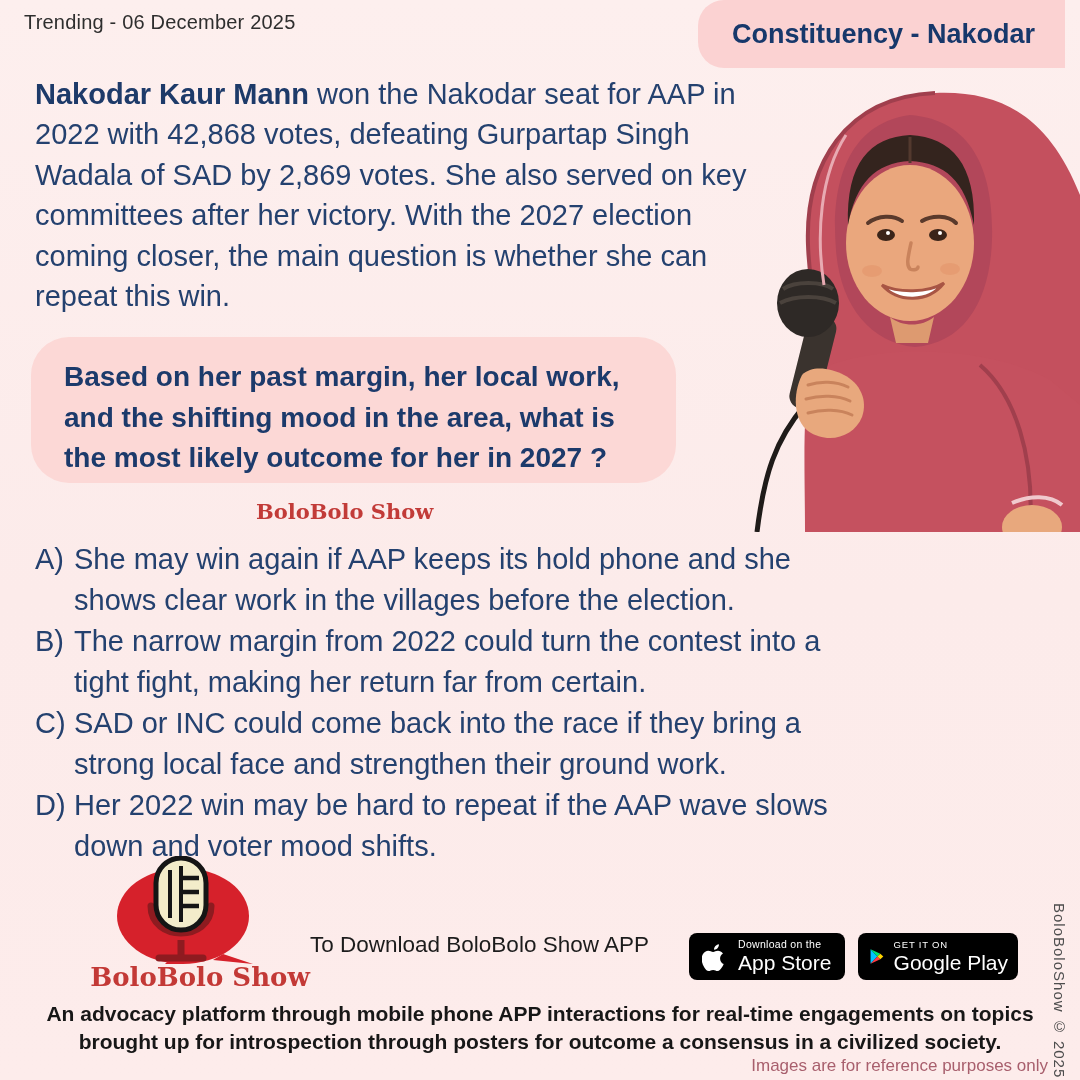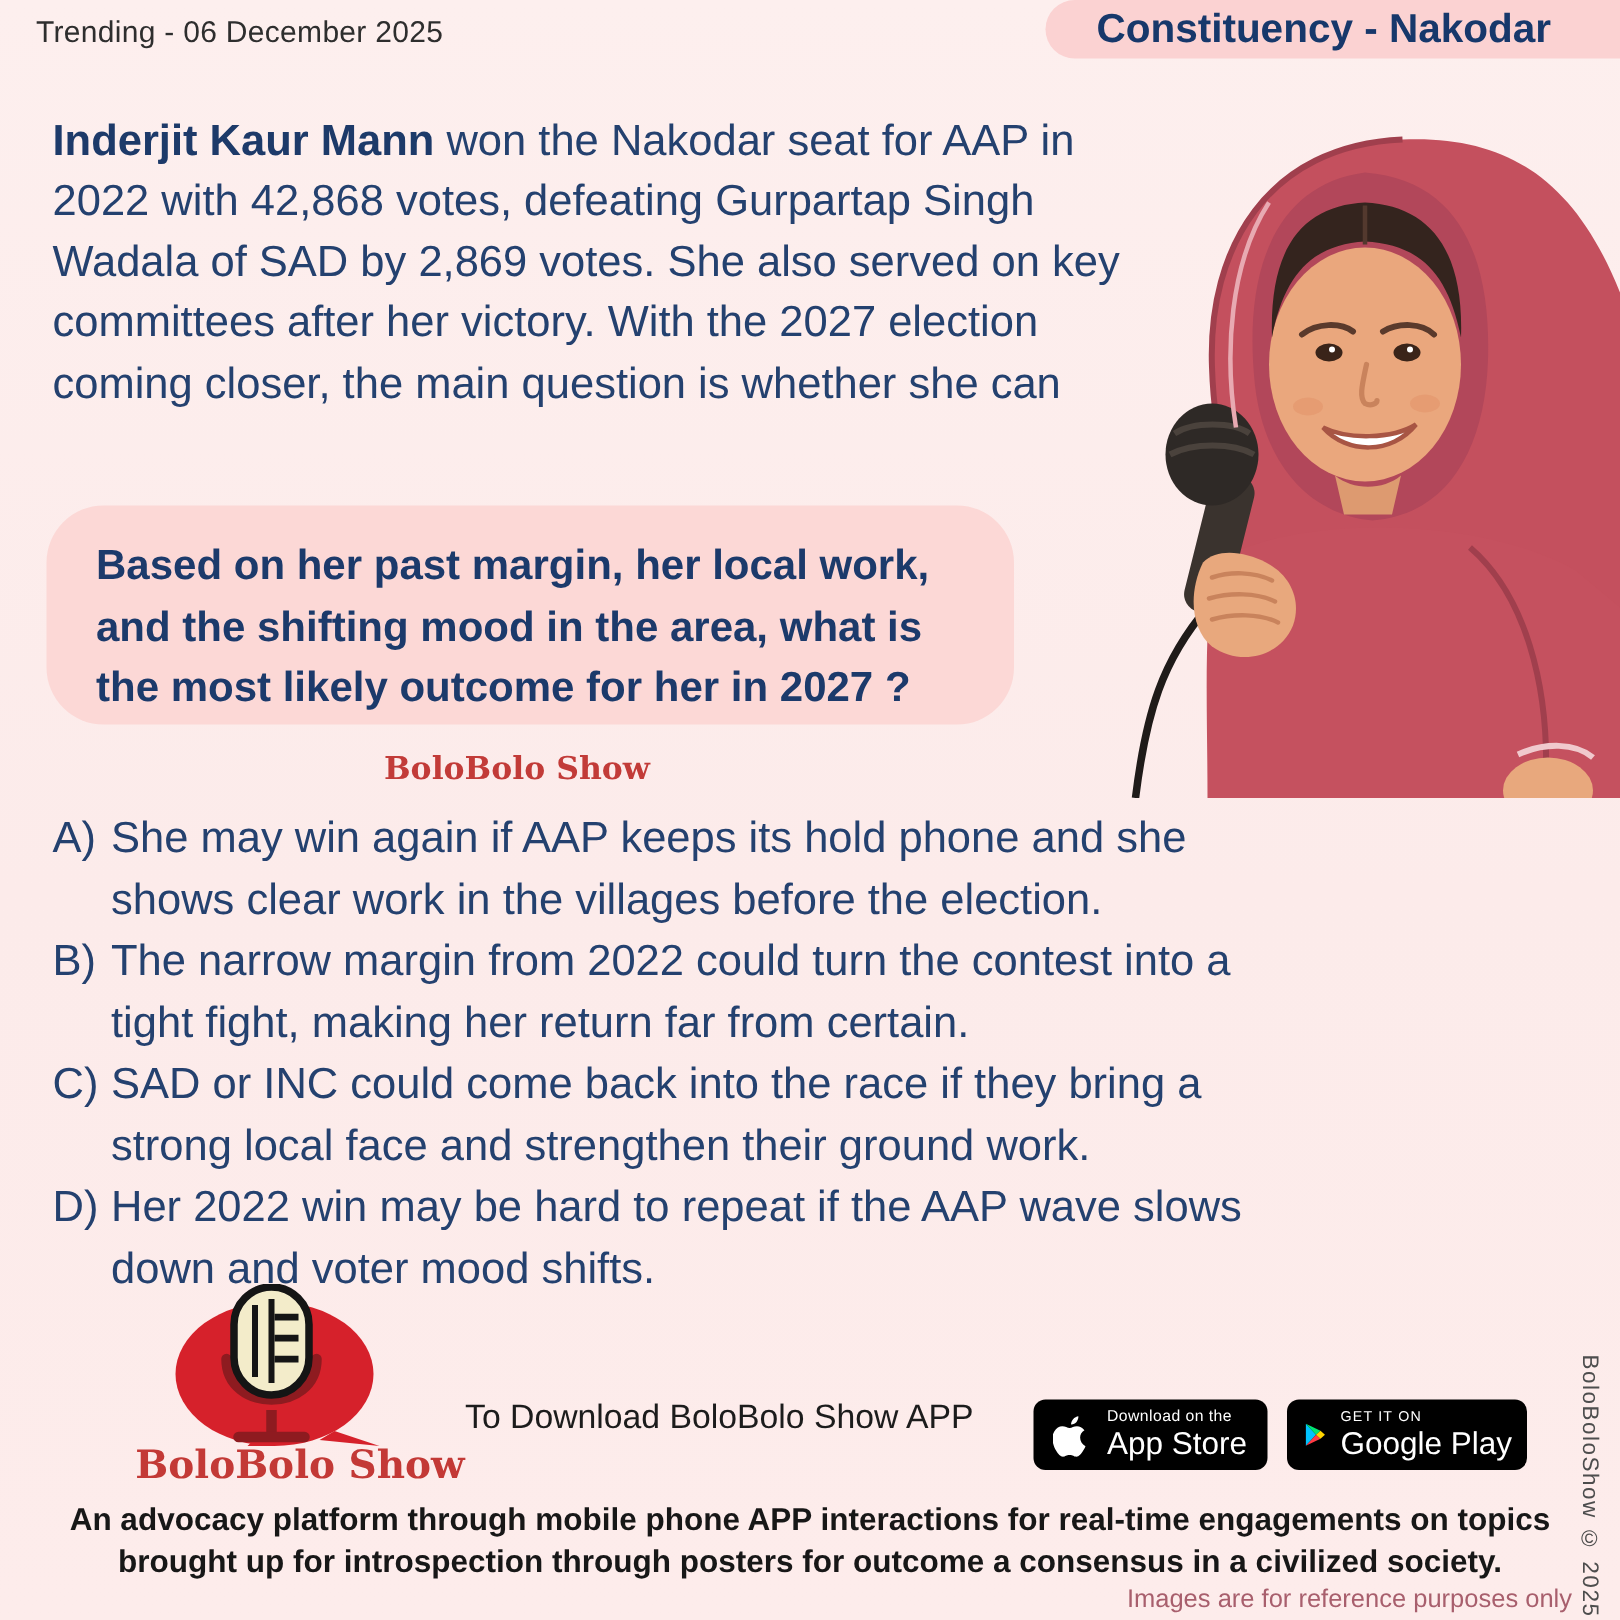--- a/index.html
+++ b/index.html
@@ -4,22 +4,22 @@
 <style>
   html,body{margin:0;padding:0;}
   .canvas{
     position:relative;width:1080px;height:1080px;overflow:hidden;
     background:linear-gradient(180deg,#fdefee 0%,#fcebea 55%,#fdeceb 100%);
     font-family:"Liberation Sans",sans-serif;
   }
   
   .trending{position:absolute;left:24px;top:11px;font-size:20px;color:#2e2e2e;letter-spacing:.2px;}
   .constituency-pill{
-    position:absolute;right:0;top:0;height:39px;display:flex;align-items:center;
-    padding:0 46px 0 34px;background:#fbd2d2;border-radius:26px 0 0 26px;
+    position:absolute;right:15px;top:0;height:68px;display:flex;align-items:center;
+    padding:0 30px 0 34px;background:#fbd2d2;border-radius:26px 0 0 26px;
   }
   .constituency-pill span{font-size:27px;font-weight:700;color:#17386b;}
   
   .intro{position:absolute;left:35px;top:74px;width:770px;font-size:29px;line-height:40.4px;color:#24416f;}
   .intro strong{color:#1d3a69;font-weight:700;}
   .intro .iline{display:block;}
   
   .illustration{position:absolute;left:750px;top:75px;width:330px;height:457px;}
   
   .question-box{
@@ -58,25 +58,26 @@
 <body>
 
 <div class="canvas">
 
   <div class="trending">Trending - 06 December 2025</div>
   <div class="constituency-pill">
     <span>Constituency - Nakodar</span>
   </div>
 
   <div class="intro">
-    <span class="iline"><strong>Inderjit Kaur Mann</strong><span> won the Nakodar seat for AAP in</span></span>
+    <span class="iline"><strong>Nakodar Kaur Mann</strong><span> won the Nakodar seat for AAP in</span></span>
     <span class="iline">2022 with 42,868 votes, defeating Gurpartap Singh</span>
     <span class="iline">Wadala of SAD by 2,869 votes. She also served on key</span>
     <span class="iline">committees after her victory. With the 2027 election</span>
     <span class="iline">coming closer, the main question is whether she can</span>
+    <span class="iline">repeat this win.</span>
   </div>
 
   <div class="illustration">
     <svg width="330" height="457" viewBox="0 0 330 457">
 
       <path d="M55,330 C 25,365 14,400 7,457" stroke="#1f1b19" stroke-width="5" fill="none"></path>
 
       <path d="M185,18 C 95,22 55,90 58,170 C 60,235 80,268 70,320 L 60,457 L 330,457 L 330,120 C 300,45 255,15 185,18 Z" fill="#c4505e"></path>
       <path d="M185,18 C 95,22 55,90 58,170 C 60,235 80,268 70,320" fill="none" stroke="#a03f4d" stroke-width="4"></path>
 

